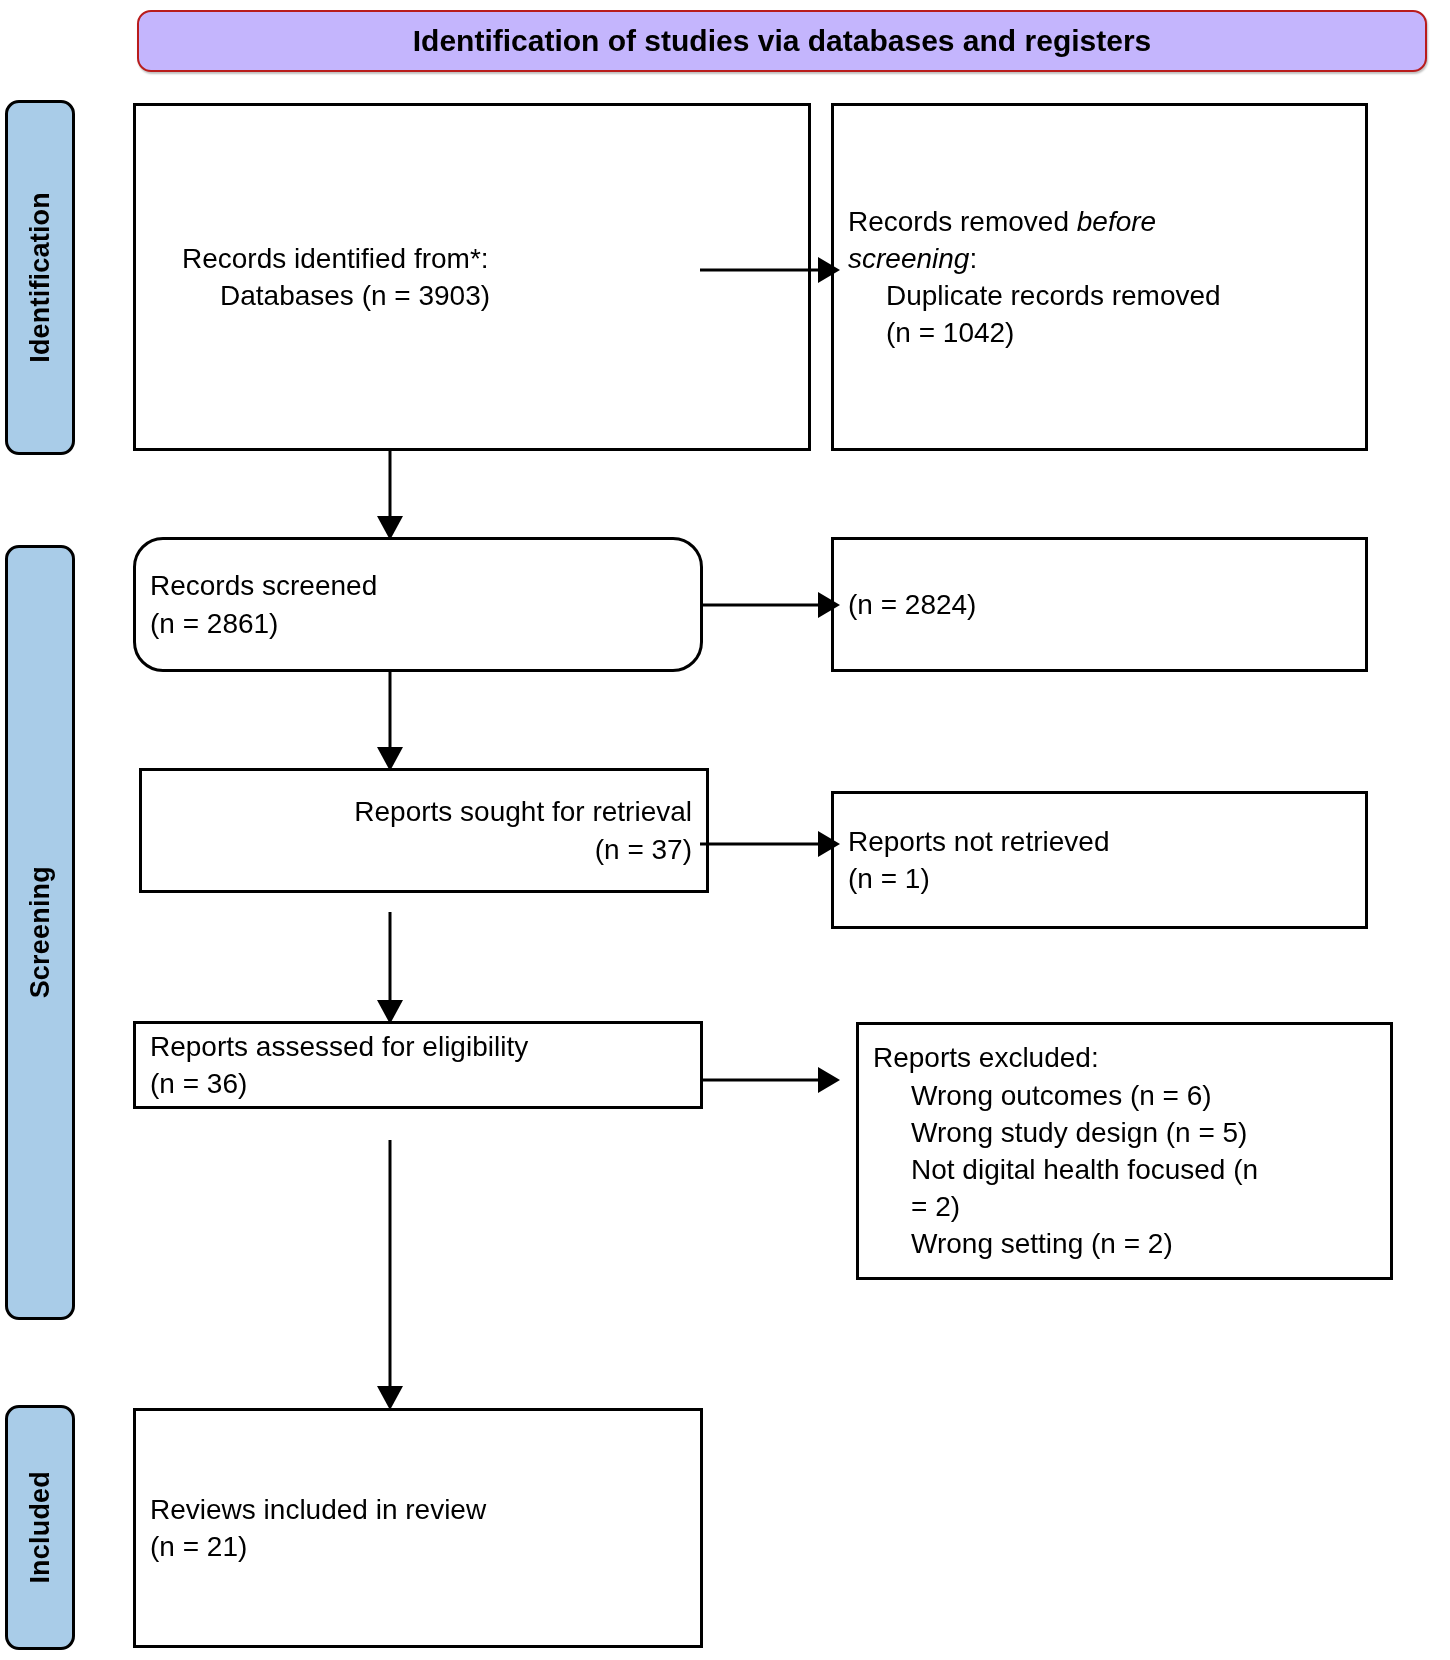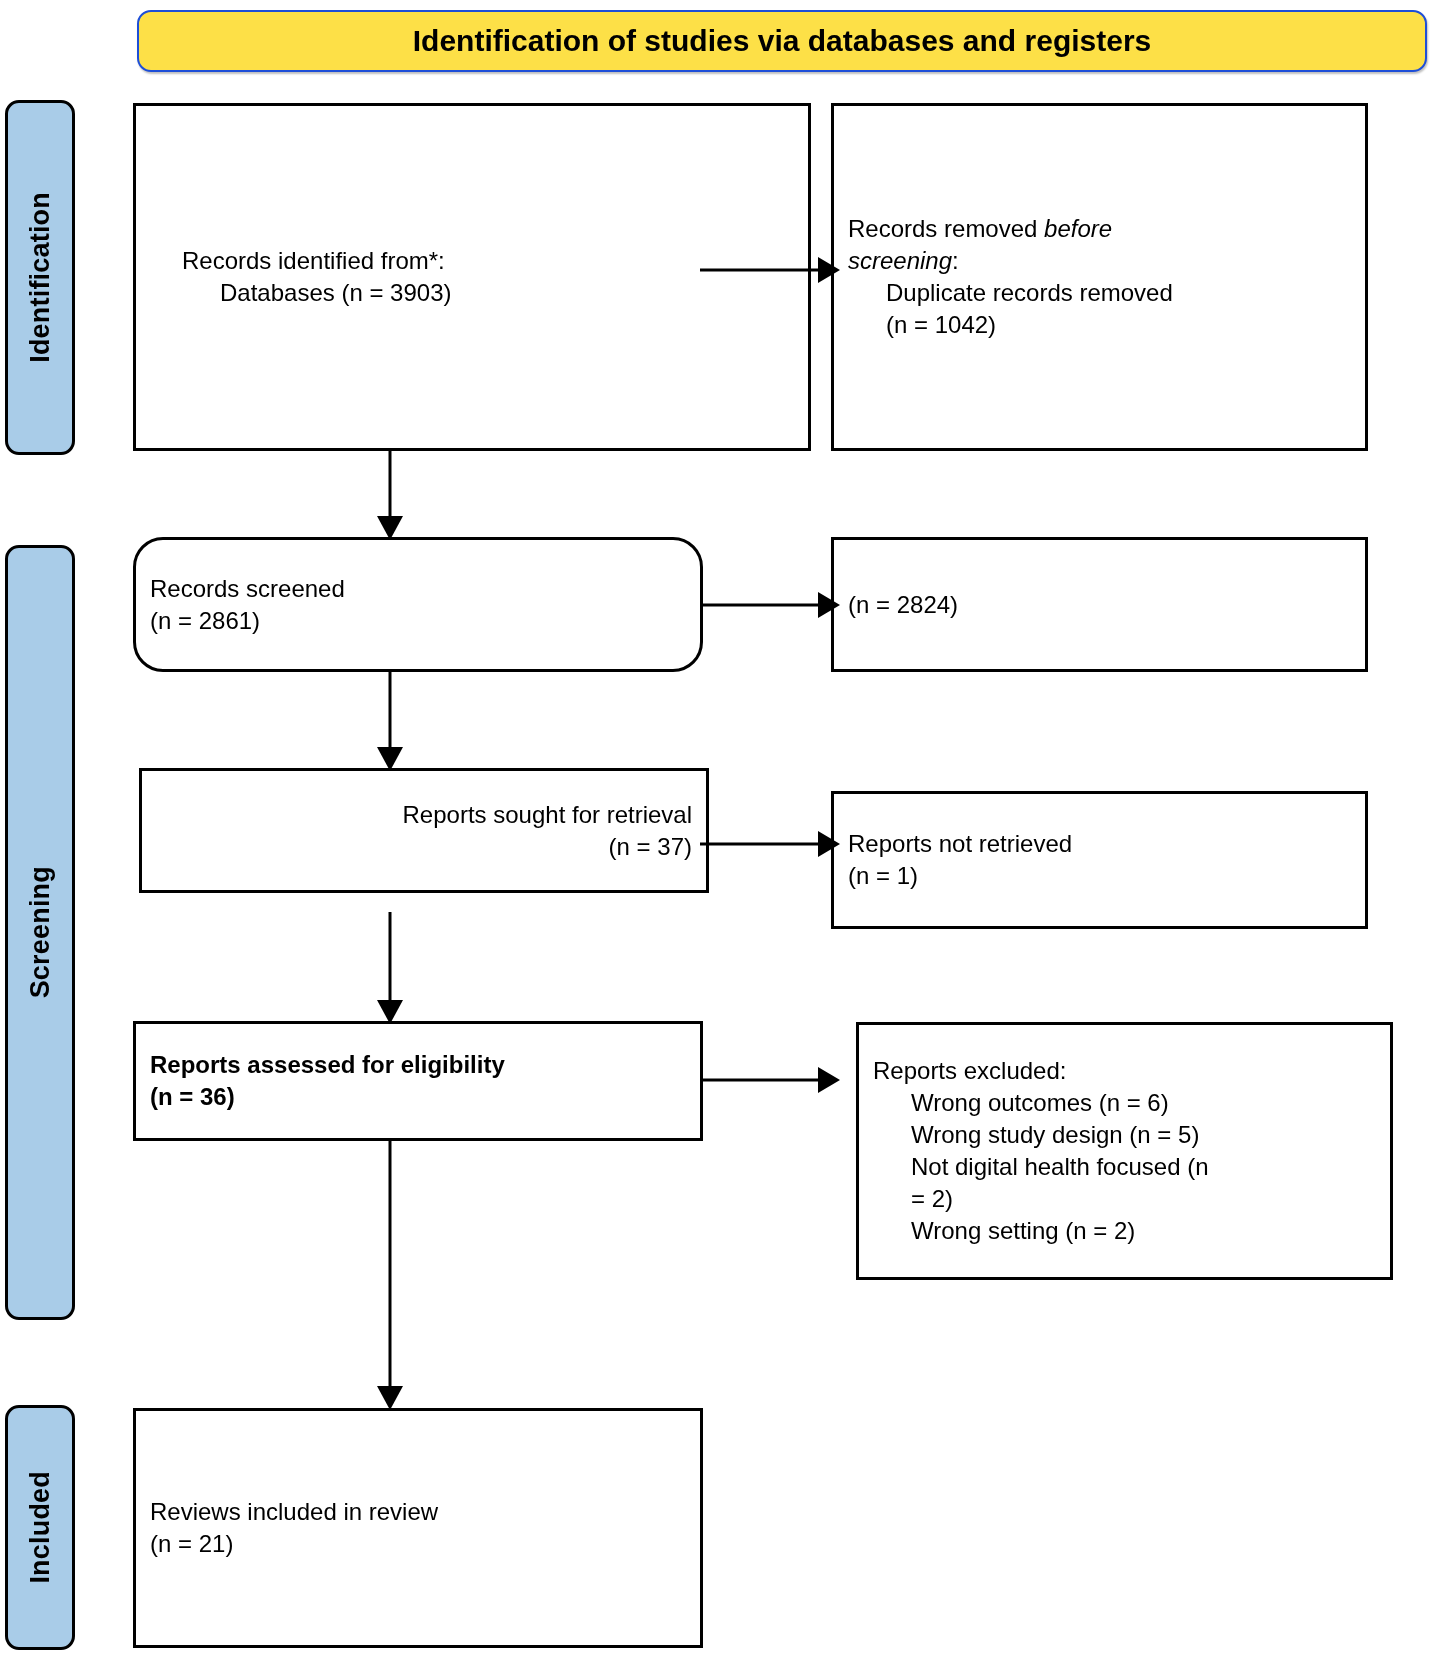--- a/index.html
+++ b/index.html
@@ -17,22 +17,22 @@
     width: 1450px;
     height: 1660px;
     background: #ffffff;
     overflow: hidden;
   }
 
   
   .phase-banner {
     position: absolute;
     box-sizing: border-box;
-    background: #fde047;
-    border: 2px solid #1d4ed8;
+    background: #c4b5fd;
+    border: 2px solid #b91c1c;
     border-radius: 14px;
     display: flex;
     align-items: center;
     justify-content: center;
     font-weight: bold;
     color: #000;
     box-shadow: 1px 2px 2px rgba(0,0,0,0.25);
   }
 
   
@@ -60,21 +60,21 @@
   .flow-box {
     position: absolute;
     box-sizing: border-box;
     background: #ffffff;
     border: 3px solid #000000;
     display: flex;
     align-items: center;
   }
   .flow-box .box-text {
     padding: 0 14px;
-    font-size: 24px;
+    font-size: 28px;
     line-height: 1.33;
     color: #000;
     width: 100%;
   }
   .box-text .ln {
     display: block;
     white-space: pre-wrap;
   }
   .box-text .ln.indent {
     padding-left: 38px;
@@ -150,21 +150,21 @@
     </div>
   </div>
 
   <div class="flow-box" style="left:831px; top:775px; width:537px; height:138px;margin-top:16px;">
     <div class="box-text">
       <span class="ln">Reports not retrieved</span>
       <span class="ln">(n = 1)</span>
     </div>
   </div>
 
-  <div class="flow-box" style="left:133px; top:1021px; width:570px; height:120px;font-weight:bold;">
+  <div class="flow-box" style="left:133px; top:1021px; width:570px; height:88px;">
     <div class="box-text">
       <span class="ln">Reports assessed for eligibility</span>
       <span class="ln">(n = 36)</span>
     </div>
   </div>
 
   <div class="flow-box" style="left:831px; top:1022px; width:537px; height:258px;margin-left:25px;">
     <div class="box-text">
       <span class="ln">Reports excluded:</span>
       <span class="ln indent">Wrong outcomes (n = 6)</span>

